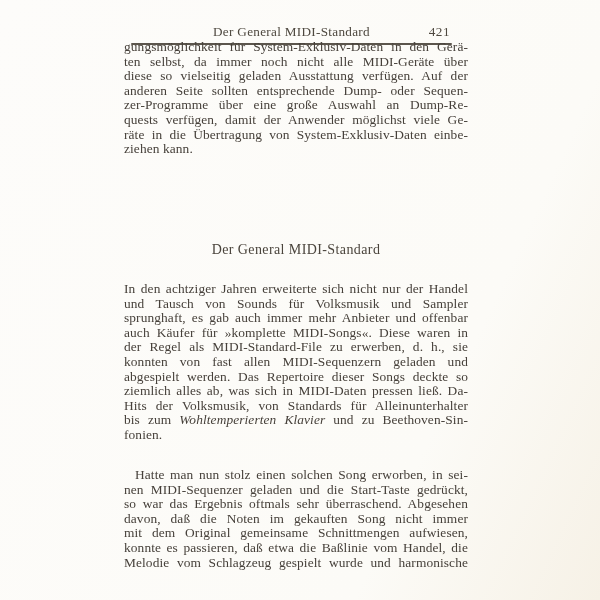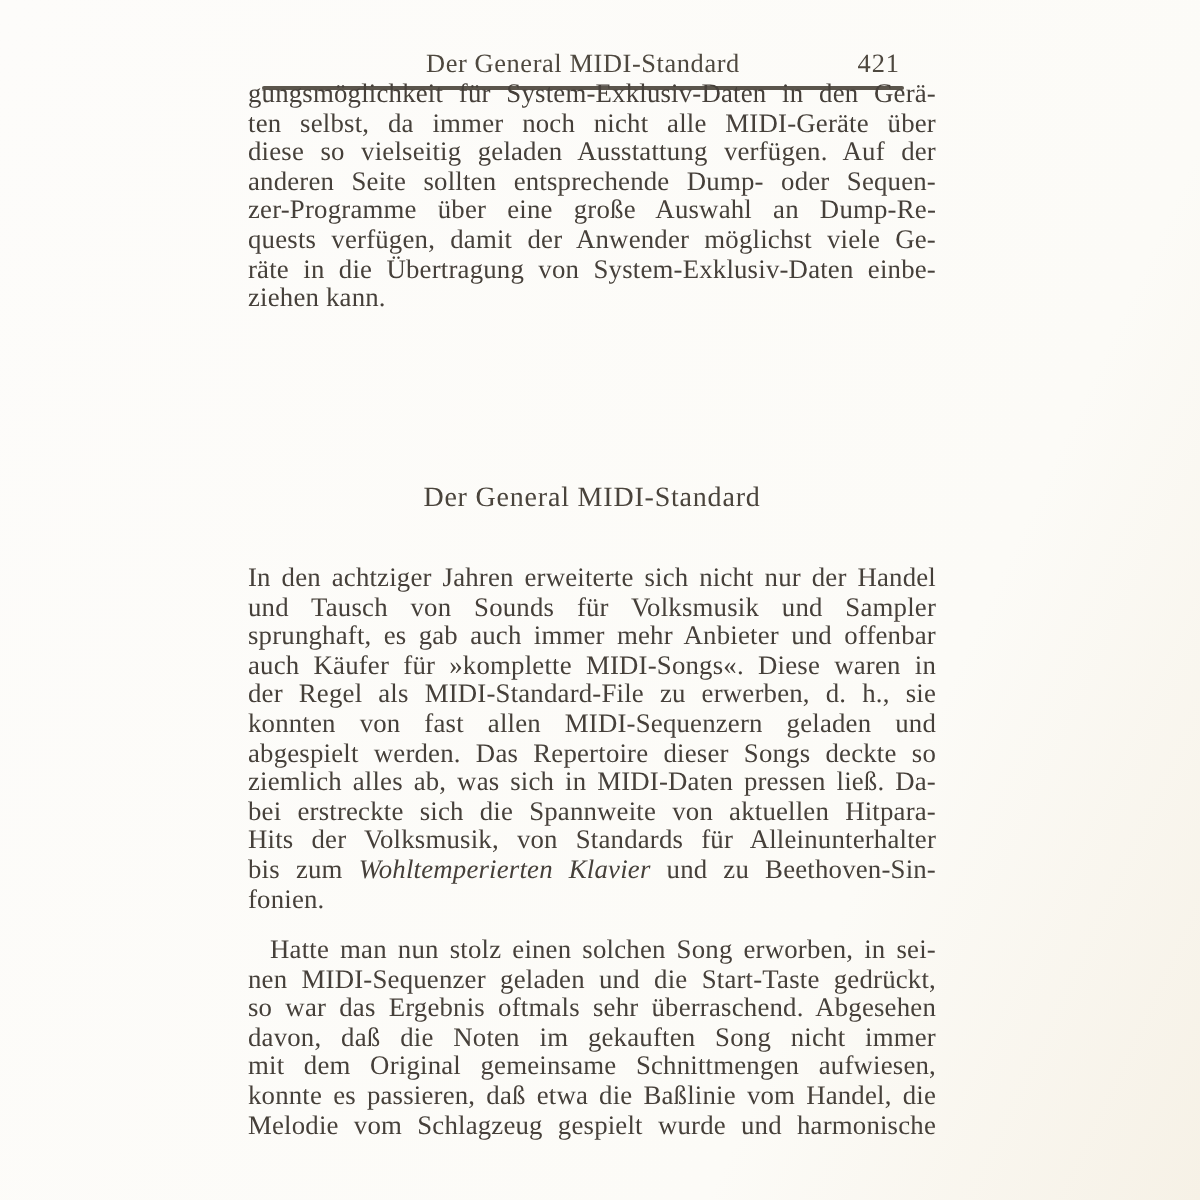--- a/index.html
+++ b/index.html
@@ -89,21 +89,20 @@
 
   <div class="body-block p2">
     <div class="line just">In den achtziger Jahren erweiterte sich nicht nur der Handel</div>
     <div class="line just">und Tausch von Sounds für Volksmusik und Sampler</div>
     <div class="line just">sprunghaft, es gab auch immer mehr Anbieter und offenbar</div>
     <div class="line just">auch Käufer für »komplette MIDI-Songs«. Diese waren in</div>
     <div class="line just">der Regel als MIDI-Standard-File zu erwerben, d. h., sie</div>
     <div class="line just">konnten von fast allen MIDI-Sequenzern geladen und</div>
     <div class="line just">abgespielt werden. Das Repertoire dieser Songs deckte so</div>
     <div class="line just">ziemlich alles ab, was sich in MIDI-Daten pressen ließ. Da-</div>
-    <div class="line just">bei erstreckte sich die Spannweite von aktuellen Hitpara-</div>
     <div class="line just">Hits der Volksmusik, von Standards für Alleinunterhalter</div>
     <div class="line just"><span>bis zum </span><span class="it">Wohltemperierten Klavier</span><span> und zu Beethoven-Sin-</span></div>
     <div class="line">fonien.</div>
   </div>
 
   <div class="body-block p3">
     <div class="line just indent">Hatte man nun stolz einen solchen Song erworben, in sei-</div>
     <div class="line just">nen MIDI-Sequenzer geladen und die Start-Taste gedrückt,</div>
     <div class="line just">so war das Ergebnis oftmals sehr überraschend. Abgesehen</div>
     <div class="line just">davon, daß die Noten im gekauften Song nicht immer</div>

